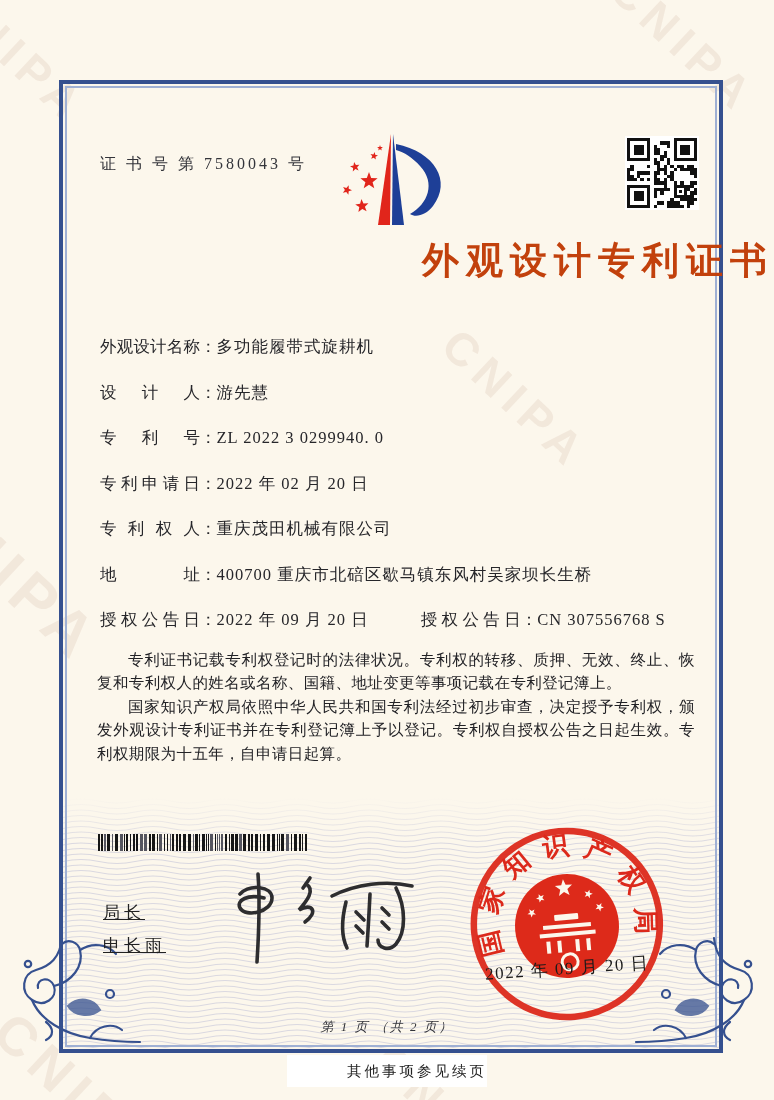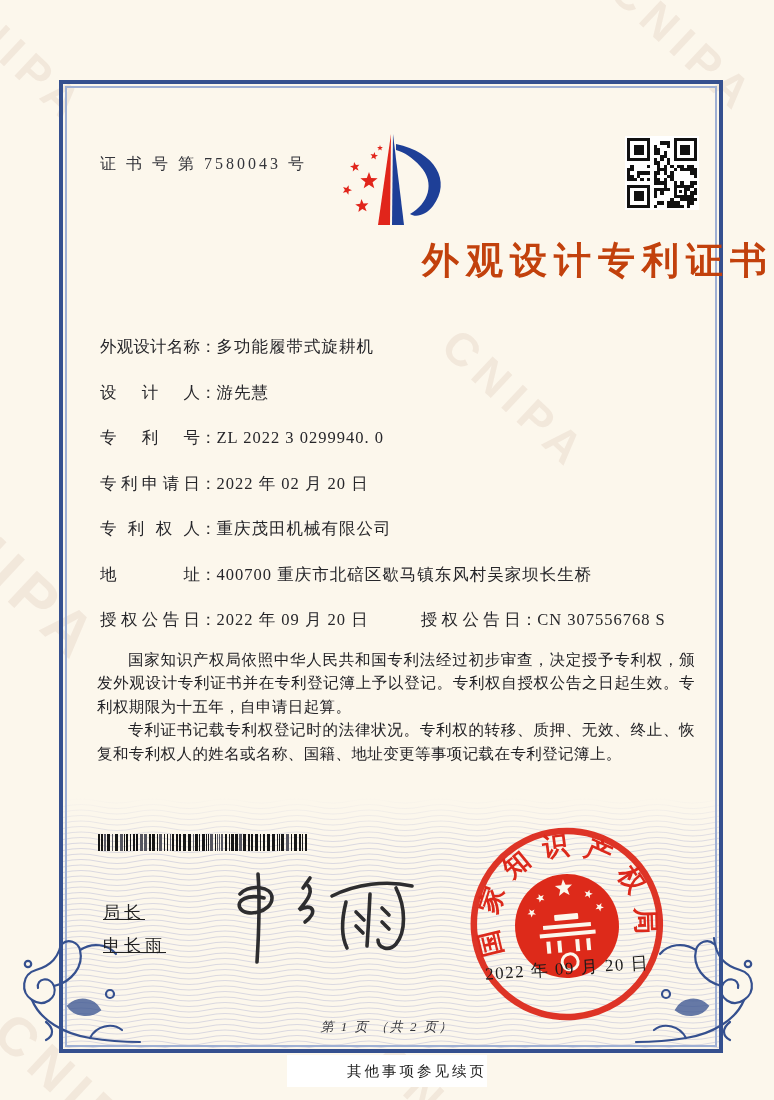--- a/index.html
+++ b/index.html
@@ -347,22 +347,22 @@
   </div>
   <div class="frow">
     <span class="flabel">地址</span><span>：</span><span class="fvalue">400700  重庆市北碚区歇马镇东风村吴家坝长生桥</span>
   </div>
   <div class="frow">
     <span class="flabel">授权公告日</span><span>：</span><span class="fvalue">2022 年 09 月 20 日</span><span class="grant-no-group"><span class="flabel">授权公告日</span><span>：</span><span class="fvalue">CN 307556768 S</span></span>
   </div>
 </div>
 
 <div class="body-text">
+  <p>专利证书记载专利权登记时的法律状况。专利权的转移、质押、无效、终止、恢复和专利权人的姓名或名称、国籍、地址变更等事项记载在专利登记簿上。</p>
   <p>国家知识产权局依照中华人民共和国专利法经过初步审查，决定授予专利权，颁发外观设计专利证书并在专利登记簿上予以登记。专利权自授权公告之日起生效。专利权期限为十五年，自申请日起算。</p>
-  <p>专利证书记载专利权登记时的法律状况。专利权的转移、质押、无效、终止、恢复和专利权人的姓名或名称、国籍、地址变更等事项记载在专利登记簿上。</p>
 </div>
 
 <svg class="barcode" id="barcode-svg" width="212" height="20" viewBox="0 0 212 20">
     <rect x="0" y="1" width="2" height="17" fill="#161616"></rect>
     <rect x="3" y="1" width="2" height="17" fill="#161616"></rect>
     <rect x="6" y="1" width="2" height="17" fill="#55555f"></rect>
     <rect x="9" y="1" width="3" height="17" fill="#161616"></rect>
     <rect x="14" y="1" width="1" height="17" fill="#55555f"></rect>
     <rect x="17" y="1" width="3" height="17" fill="#161616"></rect>
     <rect x="22" y="1" width="3" height="17" fill="#55555f"></rect>

